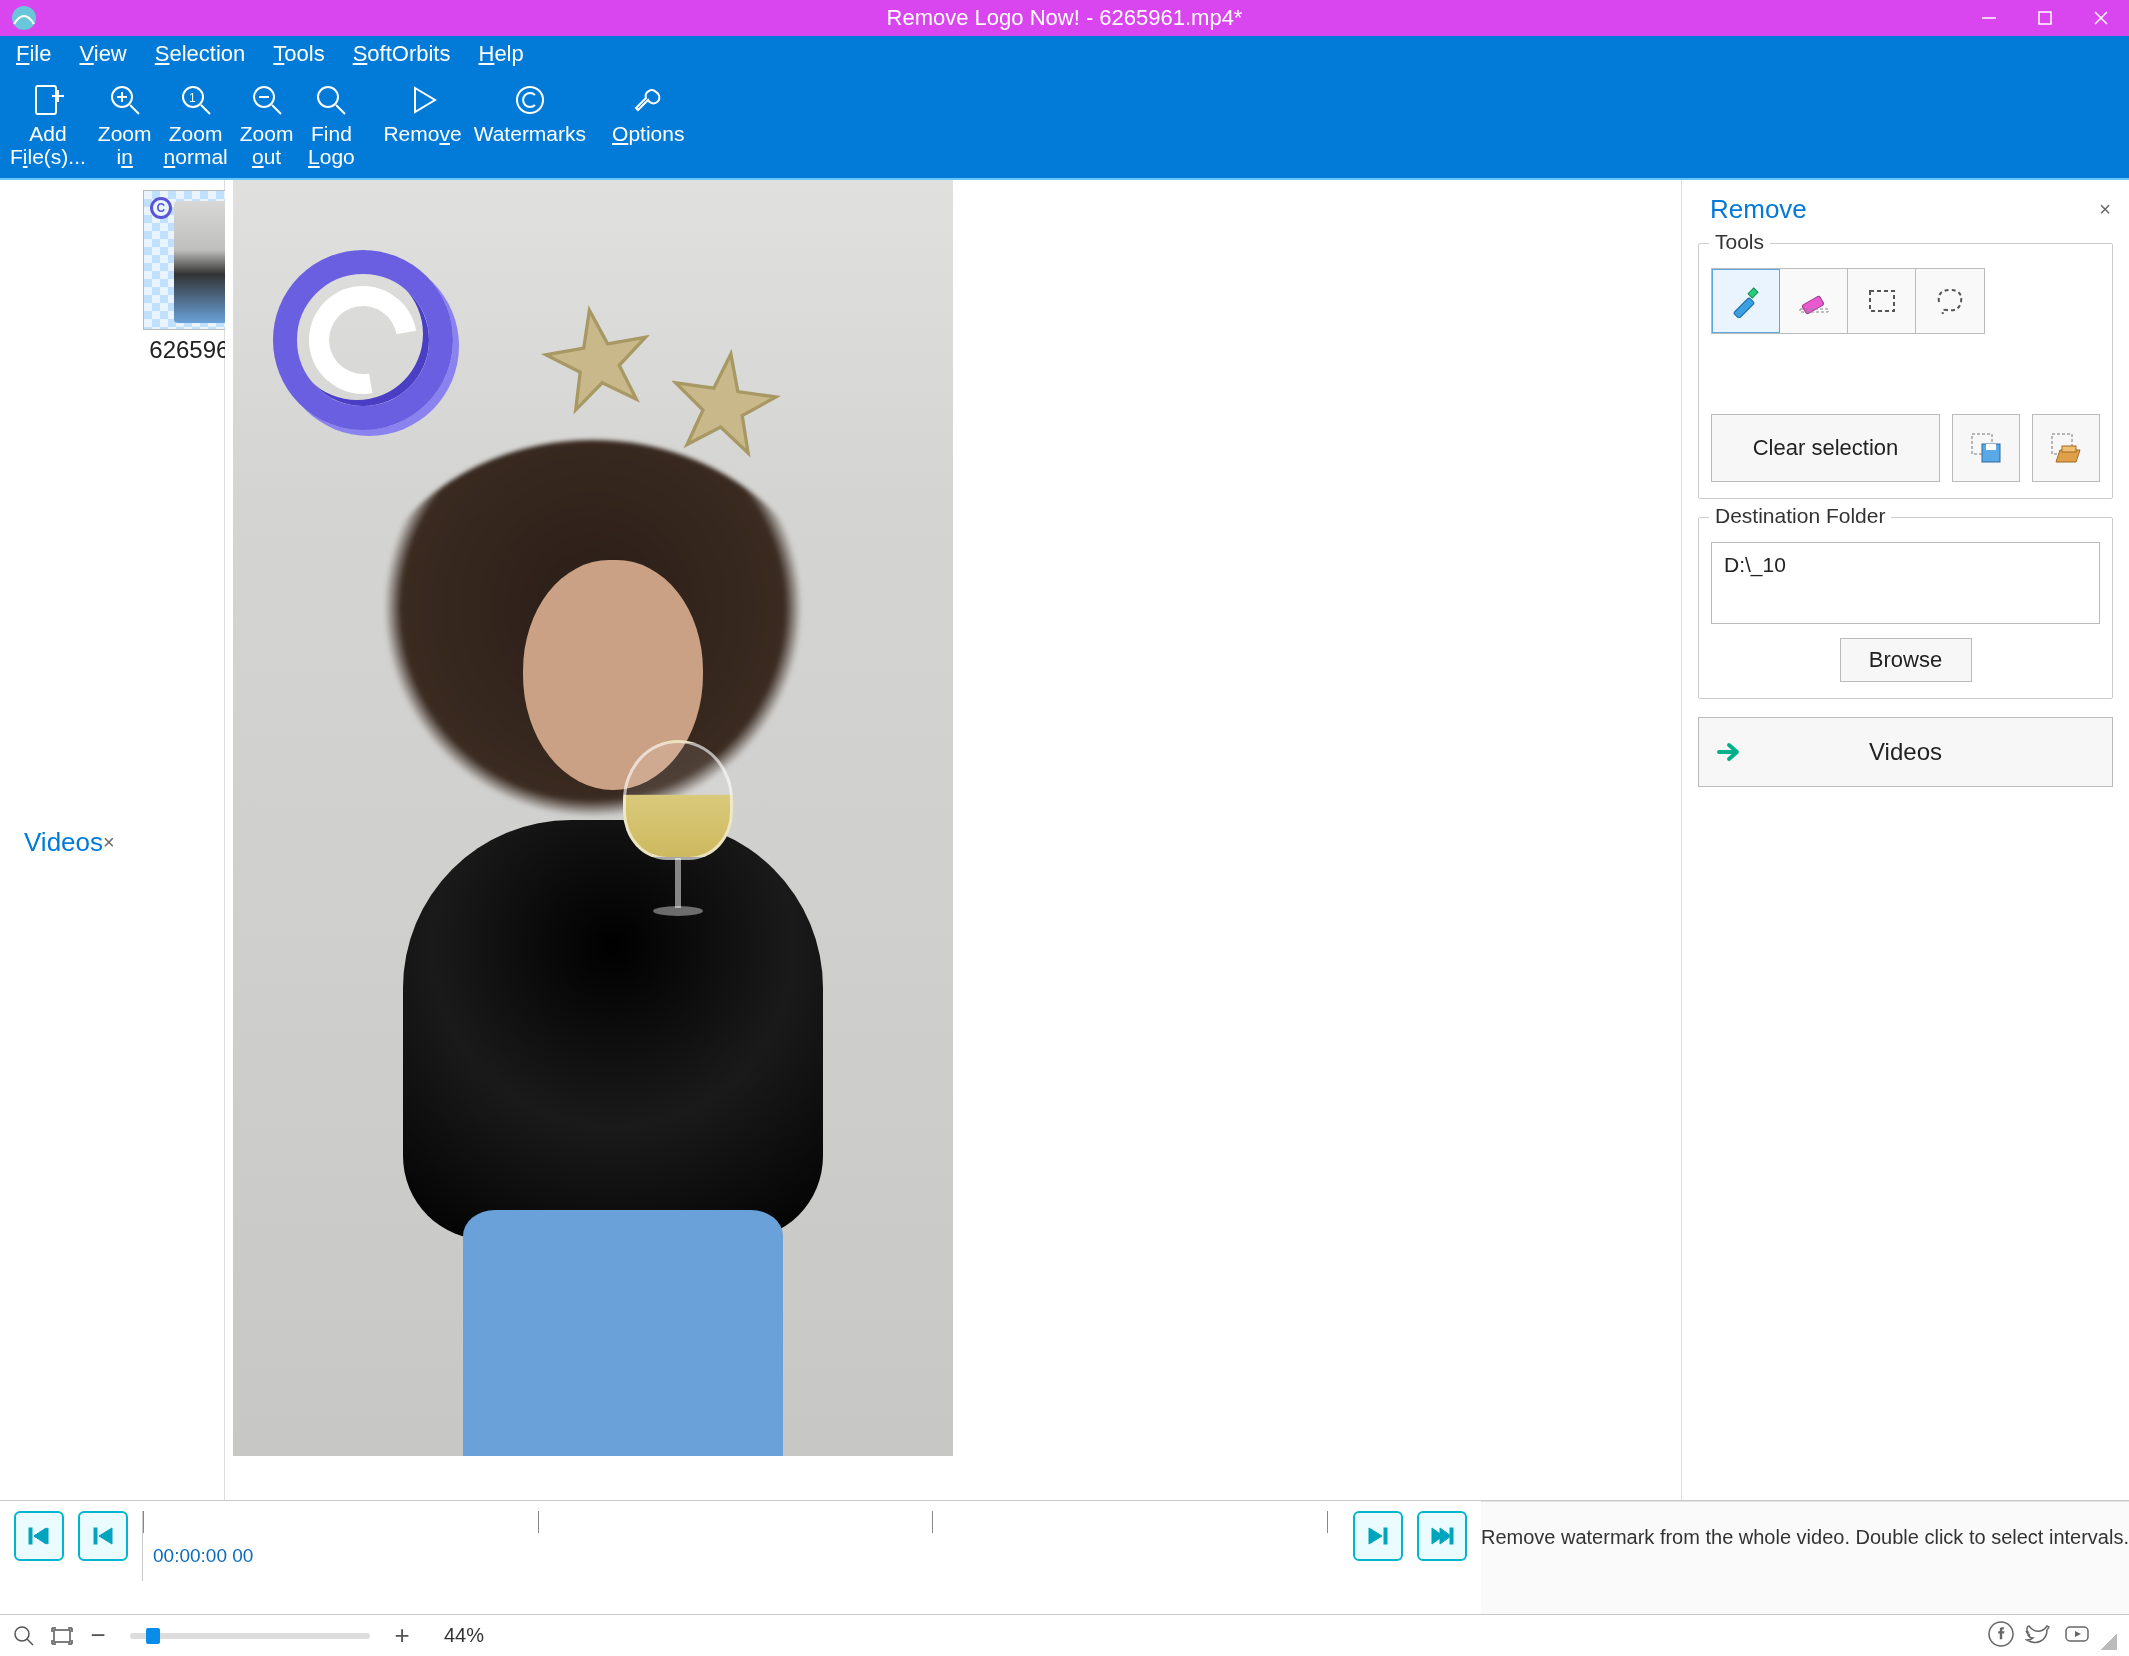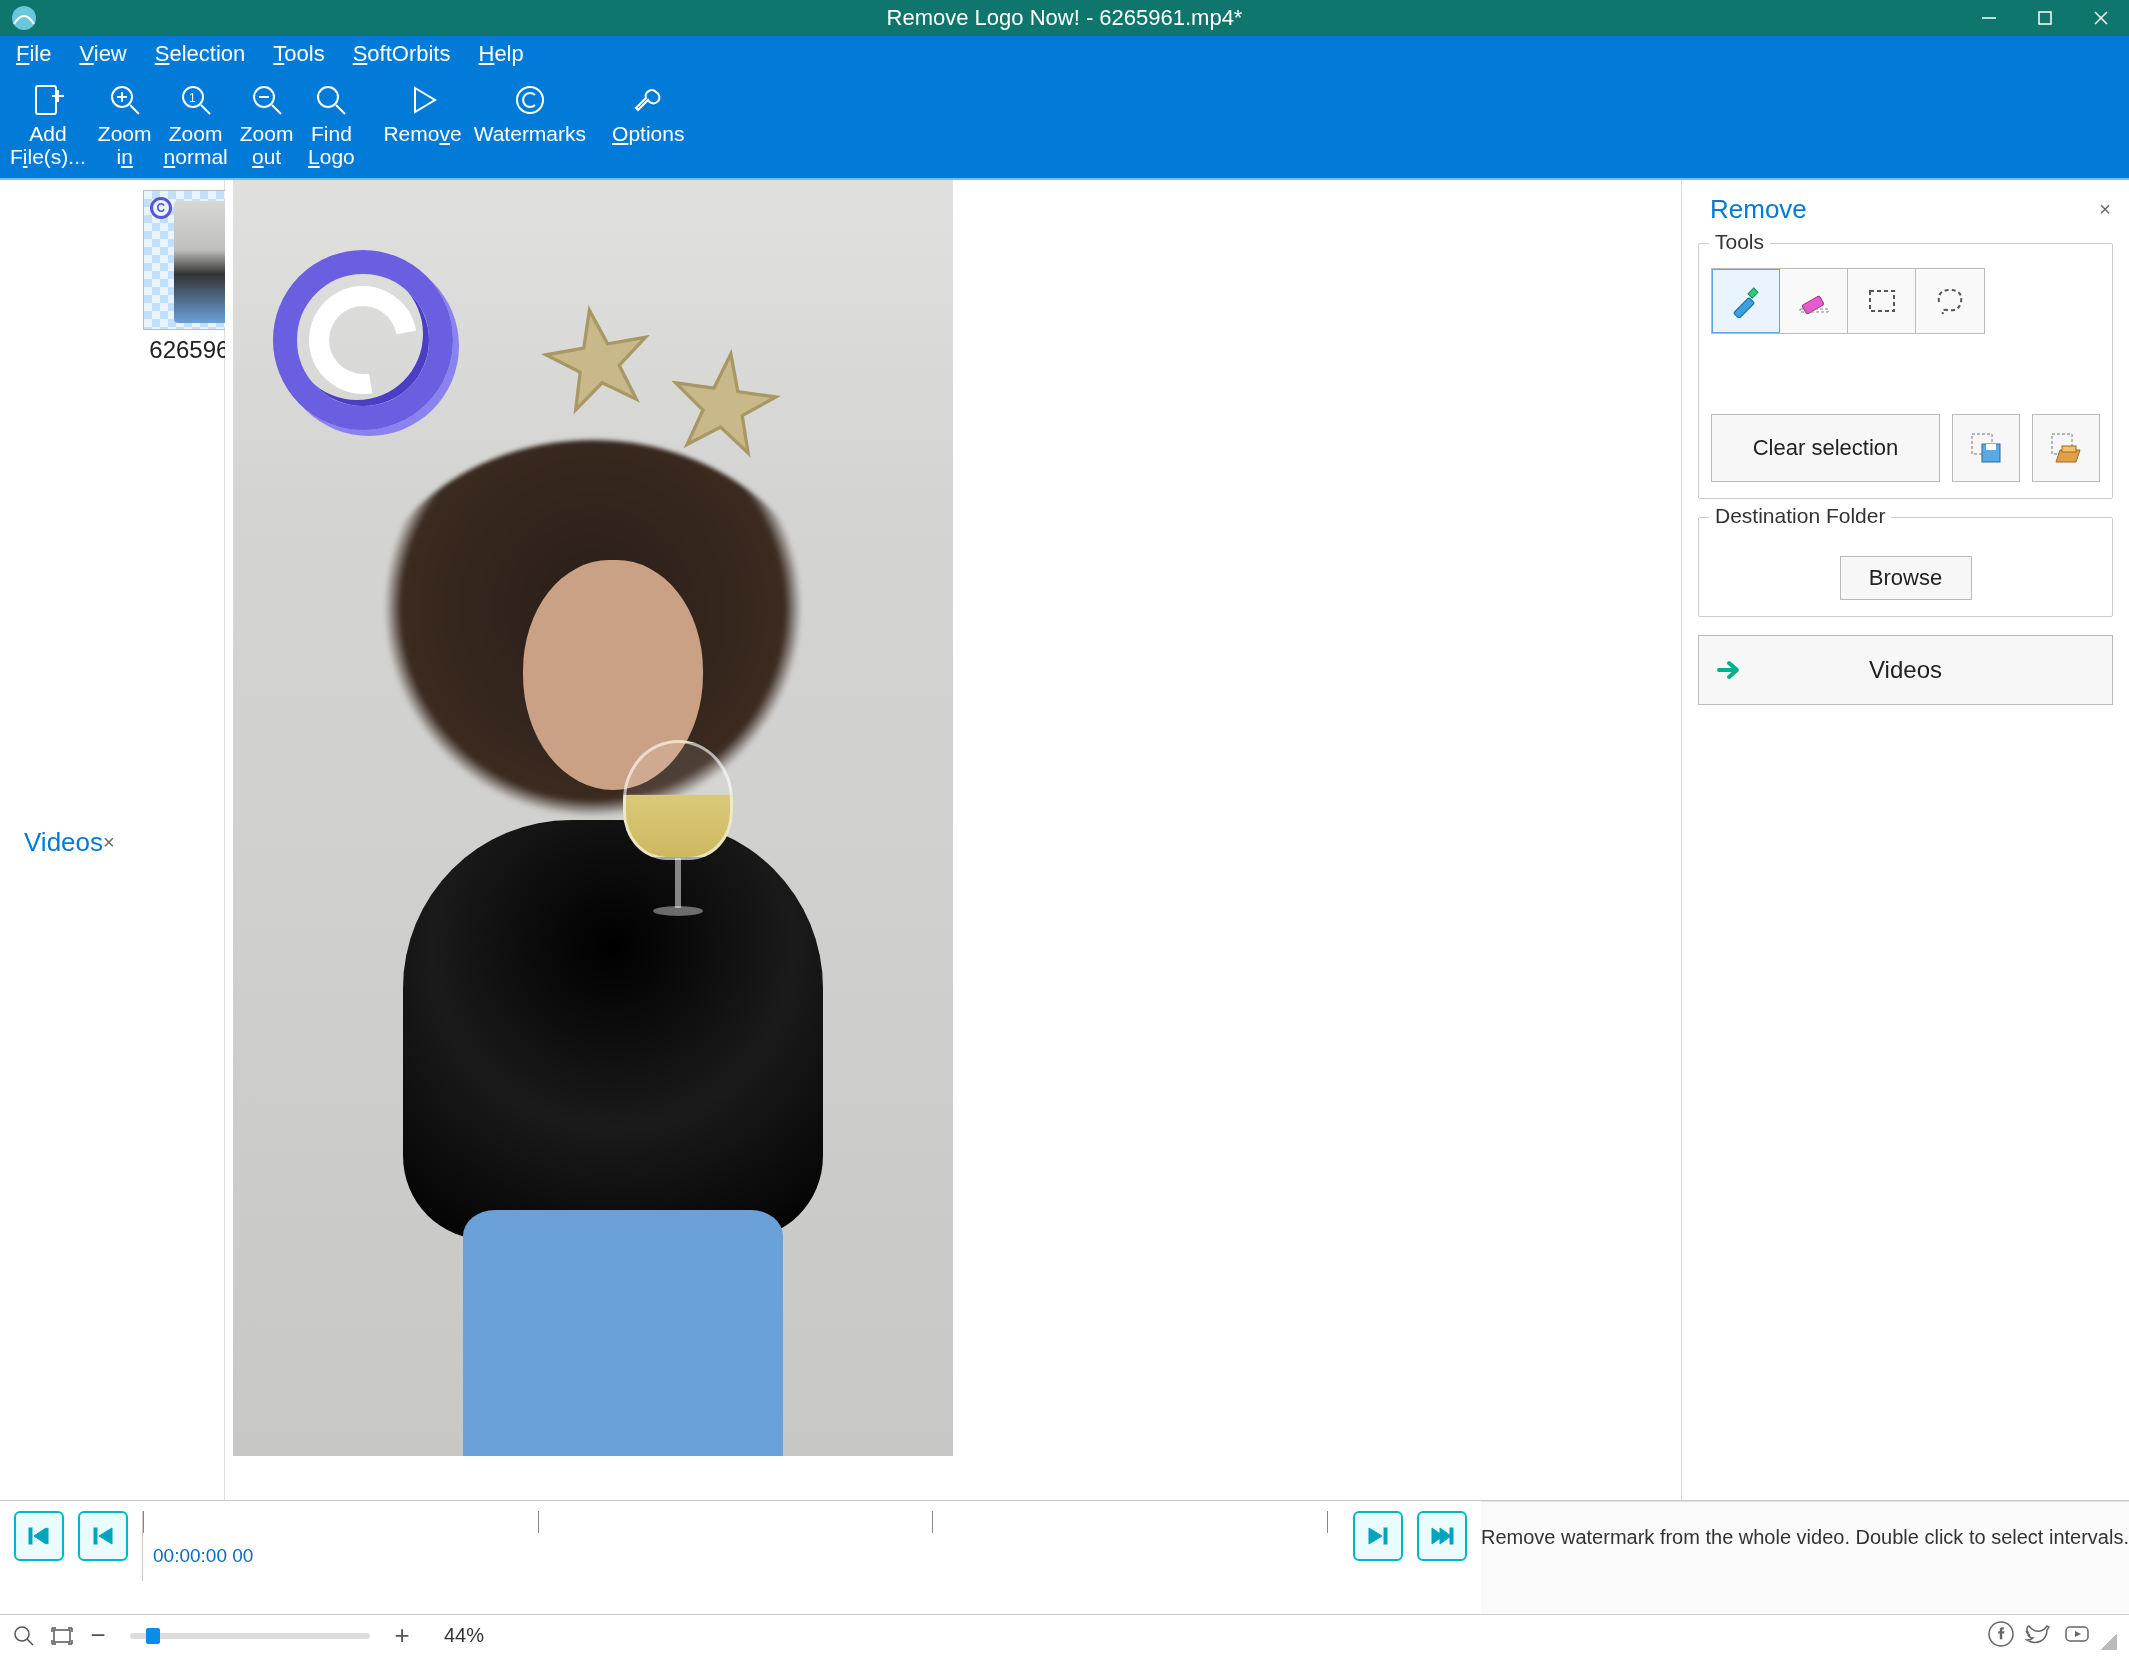--- a/index.html
+++ b/index.html
@@ -1,19 +1,19 @@
 <!DOCTYPE html>
 <html><head>
 <meta charset="utf-8">
 <style>
 * { box-sizing: border-box; margin: 0; padding: 0; font-family: "Segoe UI", Tahoma, sans-serif; }
 html, body { width: 2129px; height: 1656px; overflow: hidden; background: #fff; }
 
 
-.titlebar { height: 36px; background: #0f766e; display: flex; align-items: center; position: relative; }
+.titlebar { height: 36px; background: #d946ef; display: flex; align-items: center; position: relative; }
 .titlebar .app-icon { width: 32px; height: 32px; margin-left: 8px; display:flex; align-items:center; justify-content:center; }
 .titlebar .title { position:absolute; left:50%; transform:translateX(-50%); color:#fff; font-size: 22px; }
 .titlebar .win-controls { position:absolute; right:0; top:0; height:100%; display:flex; }
 .titlebar .win-btn { width:56px; display:flex; align-items:center; justify-content:center; color:#fff; }
 .titlebar .win-btn svg { width:18px; height:18px; }
 
 
 .menubar { height: 36px; background: #027ad7; display:flex; align-items:center; padding-left: 16px; gap: 28px; }
 .menubar .menu-item { color:#fff; font-size: 22px; cursor:default; }
 .menubar .menu-item .ul { text-decoration: underline; }
@@ -331,20 +331,21 @@
               <rect x="4" y="4" width="20" height="20" stroke="#777" stroke-dasharray="3 2" fill="none"></rect>
               <path d="M12 20 h20 l-4 12 h-20 z" fill="#e0a04a" stroke="#a06a20"></path>
               <rect x="14" y="16" width="14" height="6" fill="#f0c070" stroke="#a06a20"></rect>
             </svg>
         </div>
       </div>
     </div>
 
     <div class="fieldset">
       <div class="legend">Destination Folder</div>
+      <div class="dest-box">D:\_10</div>
       <div class="browse-wrap">
         <div class="btn">Browse</div>
       </div>
     </div>
 
     <div class="start-btn">
       <div class="arrow">
         <svg viewBox="0 0 30 30">
             <path d="M4 15 h16 M14 8 l8 7 -8 7" stroke="#00b08a" stroke-width="4" fill="none" stroke-linecap="round" stroke-linejoin="round"></path>
           </svg>

